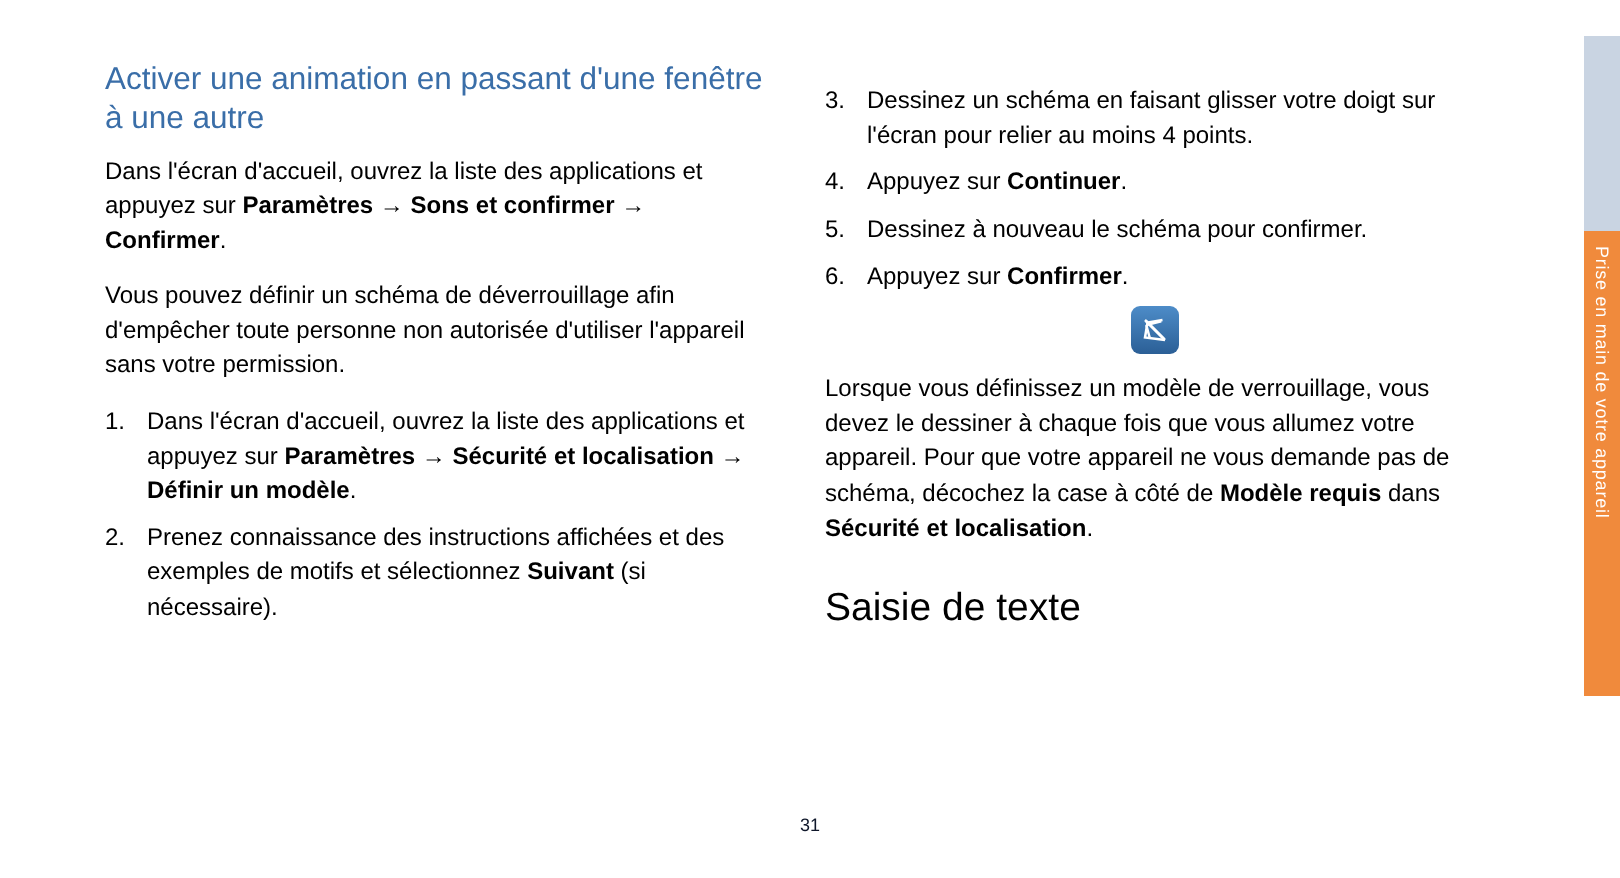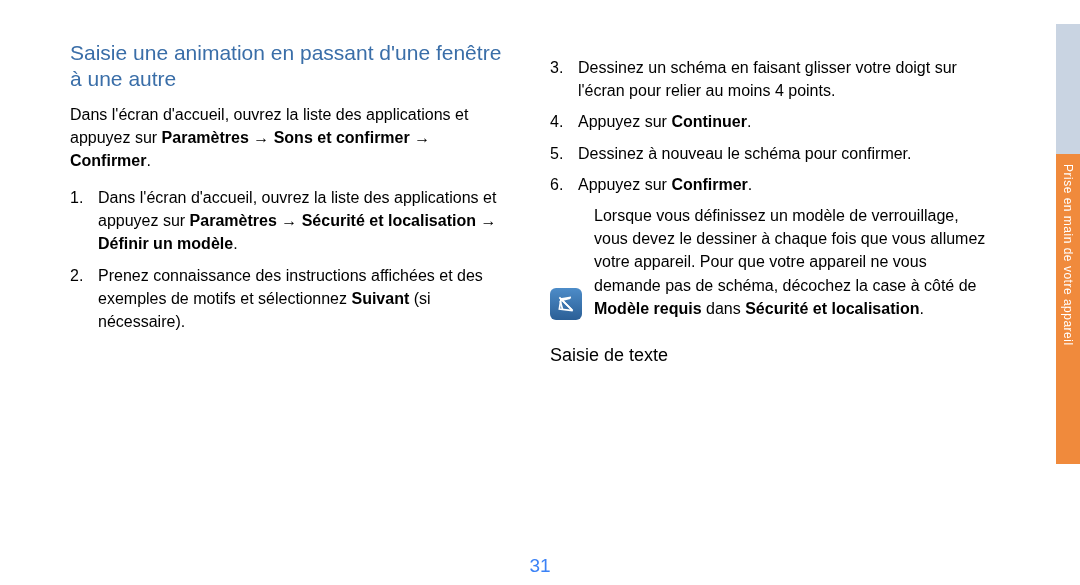--- a/index.html
+++ b/index.html
@@ -34,21 +34,21 @@
       max-width: 440px;
     }
     h2.blue-heading {
       color: #3a6ea8;
       font-weight: normal;
       font-size: 21px;
       line-height: 1.25;
       margin-bottom: 10px;
     }
     h1.section-heading {
-      font-size: 18px;
+      font-size: 26px;
       font-weight: normal;
       color: #000;
       margin-top: 22px;
       margin-bottom: 10px;
     }
     p.body-text {
       margin-bottom: 14px;
       color: #000;
     }
     ol {
@@ -70,22 +70,23 @@
     }
     .arrow {
       display: inline;
     }
     .bold {
       font-weight: bold;
     }
     .note-block {
       display: flex;
       gap: 12px;
-      align-items: flex-end;
+      align-items: center;
       margin-top: 6px;
+      flex-direction: column;
     }
     .note-icon {
       width: 32px;
       height: 32px;
       border-radius: 6px;
       background: linear-gradient(180deg, #4d8cc8 0%, #2b5f96 100%);
       color: #fff;
       display: flex;
       align-items: center;
       justify-content: center;
@@ -128,38 +129,39 @@
     .side-tab-main span {
       writing-mode: vertical-rl;
       text-orientation: mixed;
       color: #fff;
       font-size: 12px;
       letter-spacing: 0.5px;
       white-space: nowrap;
     }
     .page-number {
       position: absolute;
-      bottom: 8px;
+      bottom: 28px;
       left: 50%;
       transform: translateX(-50%);
-      font-size: 19px;
-      color: #3b82f6;
+      font-size: 12px;
+      color: #0f172a;
     }
   </style>
 </head>
 <body>
 
 <div class="page-content">
 
   <div class="column col-left">
-    <h2 class="blue-heading">Saisie une animation en passant d'une fenêtre à une autre</h2>
+    <h2 class="blue-heading">Activer une animation en passant d'une fenêtre à une autre</h2>
     <p class="body-text">
       <span>Dans l'écran d'accueil, ouvrez la liste des applications et appuyez sur </span><span class="bold">Paramètres</span><span class="arrow"> → </span><span class="bold">Sons et confirmer</span><span class="arrow"> → </span><span class="bold">Confirmer</span><span>.</span>
     </p>
 
+    <p class="body-text">Vous pouvez définir un schéma de déverrouillage afin d'empêcher toute personne non autorisée d'utiliser l'appareil sans votre permission.</p>
 
     <ol>
       <li>
         <span>Dans l'écran d'accueil, ouvrez la liste des applications et appuyez sur </span><span class="bold">Paramètres</span><span class="arrow"> → </span><span class="bold">Sécurité et localisation</span><span class="arrow"> → </span><span class="bold">Définir un modèle</span><span>.</span>
       </li>
       <li>
         <span>Prenez connaissance des instructions affichées et des exemples de motifs et sélectionnez </span><span class="bold">Suivant</span><span> (si nécessaire).</span>
       </li>
     </ol>
   </div>

